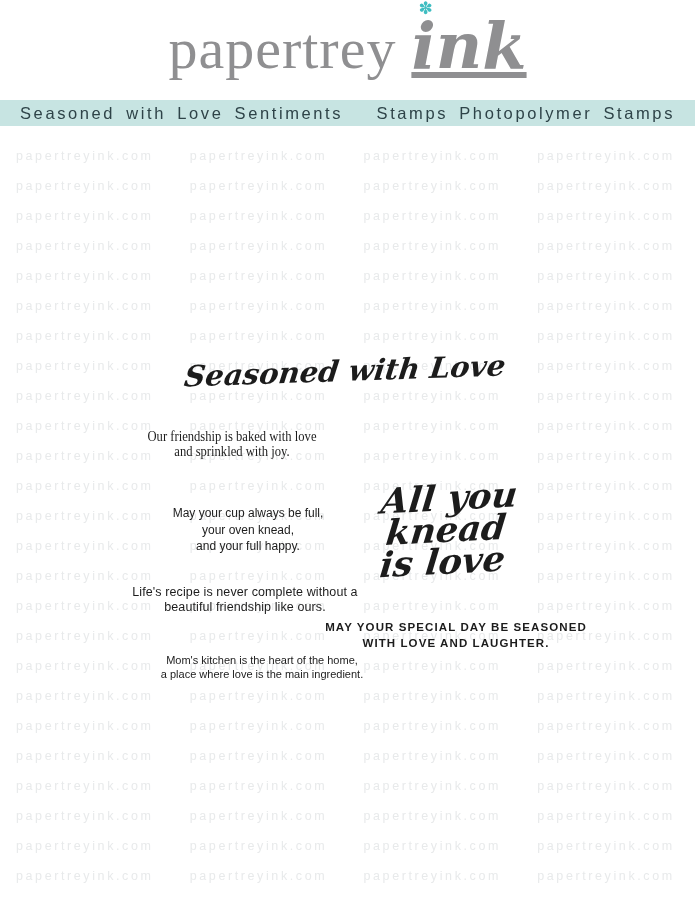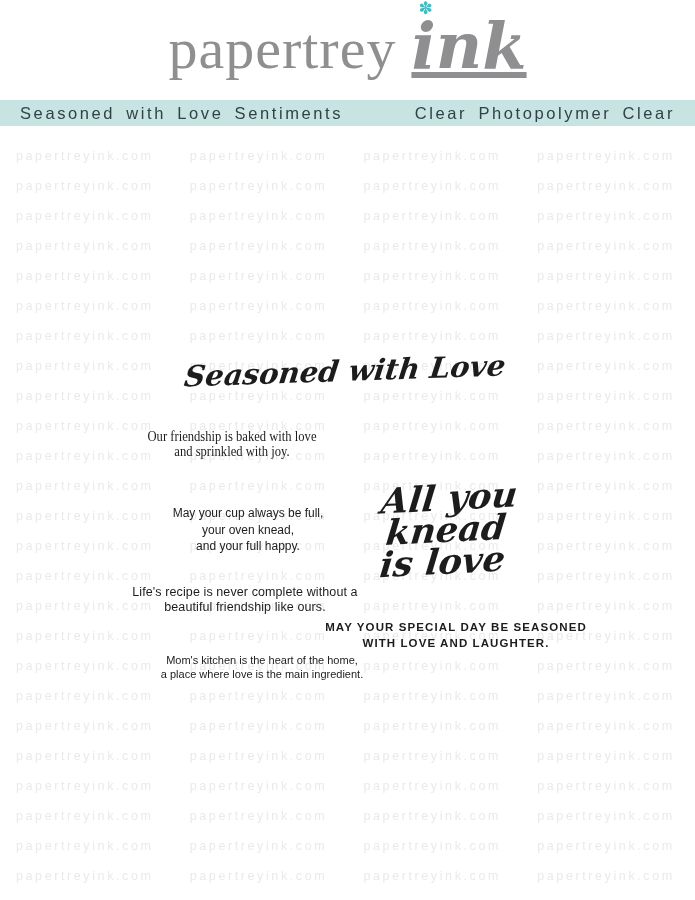--- a/index.html
+++ b/index.html
@@ -118,21 +118,21 @@
   <header class="logo">
     <span class="logo-serif">papertrey</span>
     <span class="logo-script-wrap">
       <span class="flower">✽</span>
       <span class="logo-script">ink</span>
     </span>
   </header>
 
   <div class="banner">
     <span>Seasoned with Love Sentiments</span>
-    <span>Clear Photopolymer Clear</span>
+    <span>Stamps Photopolymer Stamps</span>
   </div>
 
   <div class="body-area">
 
     <div class="watermark">
         <div class="wm-row">
           <span class="wm-cell">papertreyink.com</span>
           <span class="wm-cell">papertreyink.com</span>
           <span class="wm-cell">papertreyink.com</span>
           <span class="wm-cell">papertreyink.com</span>

